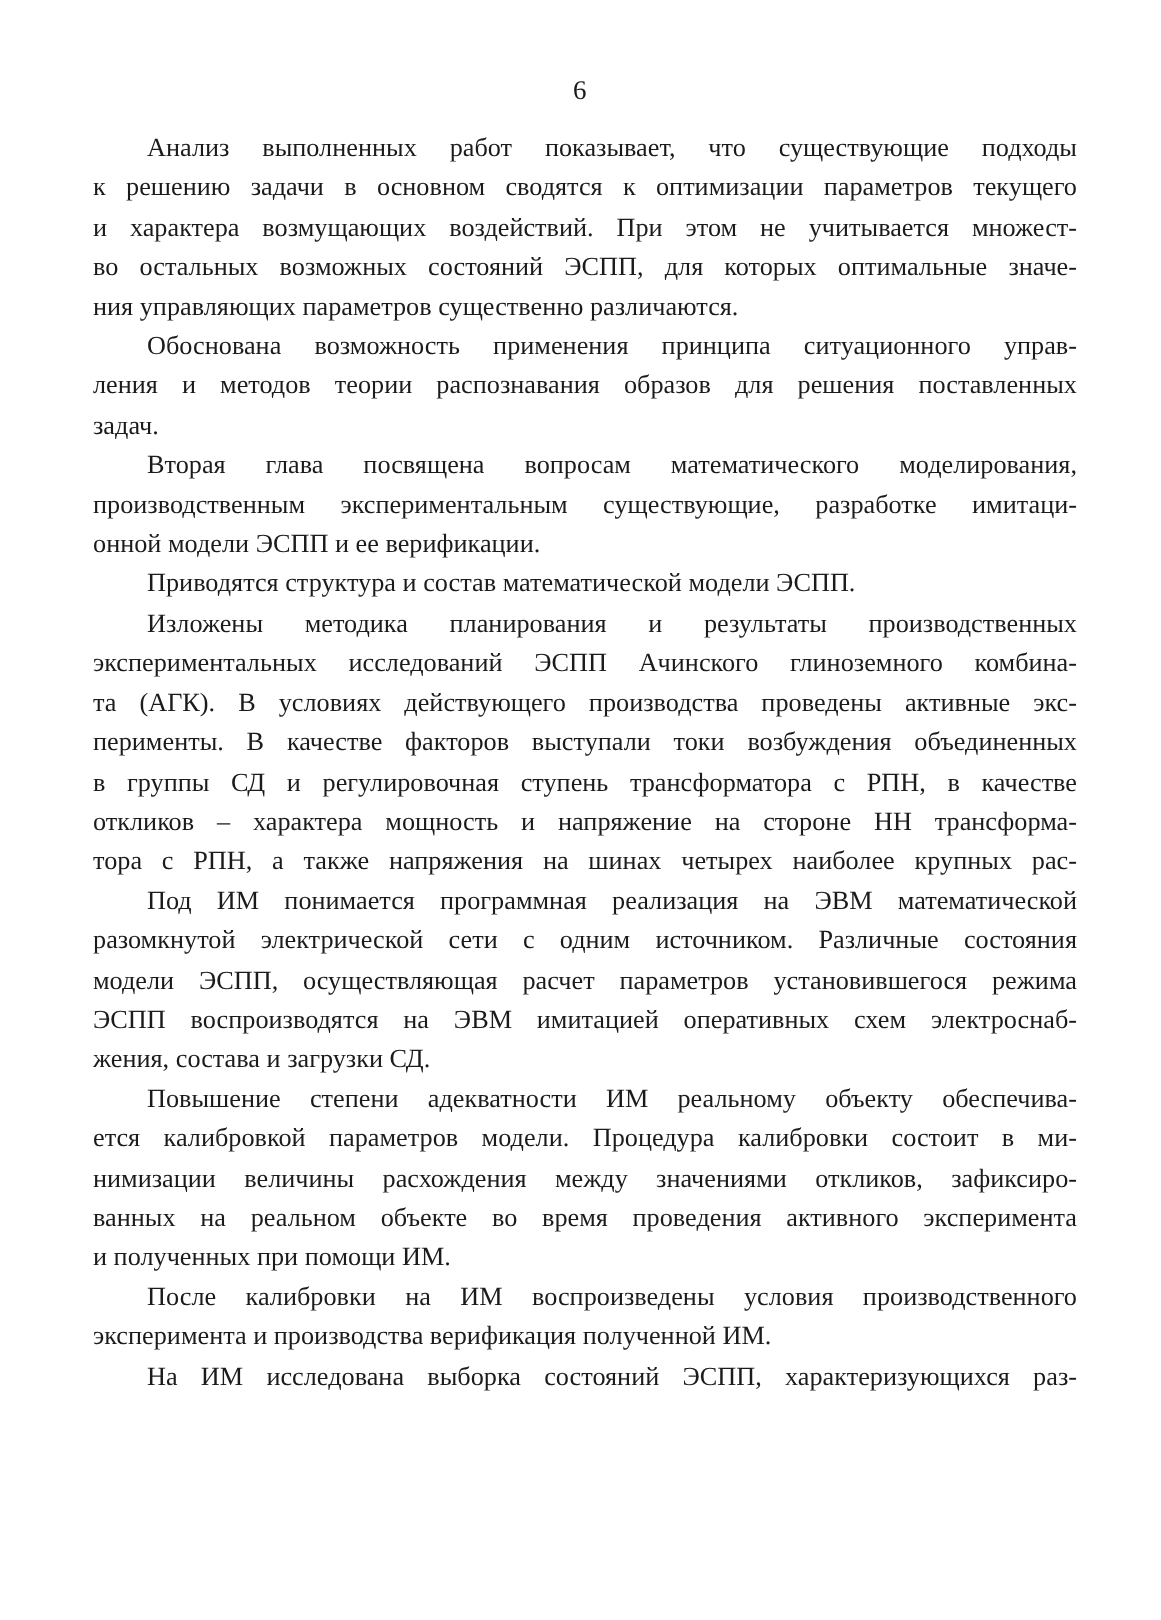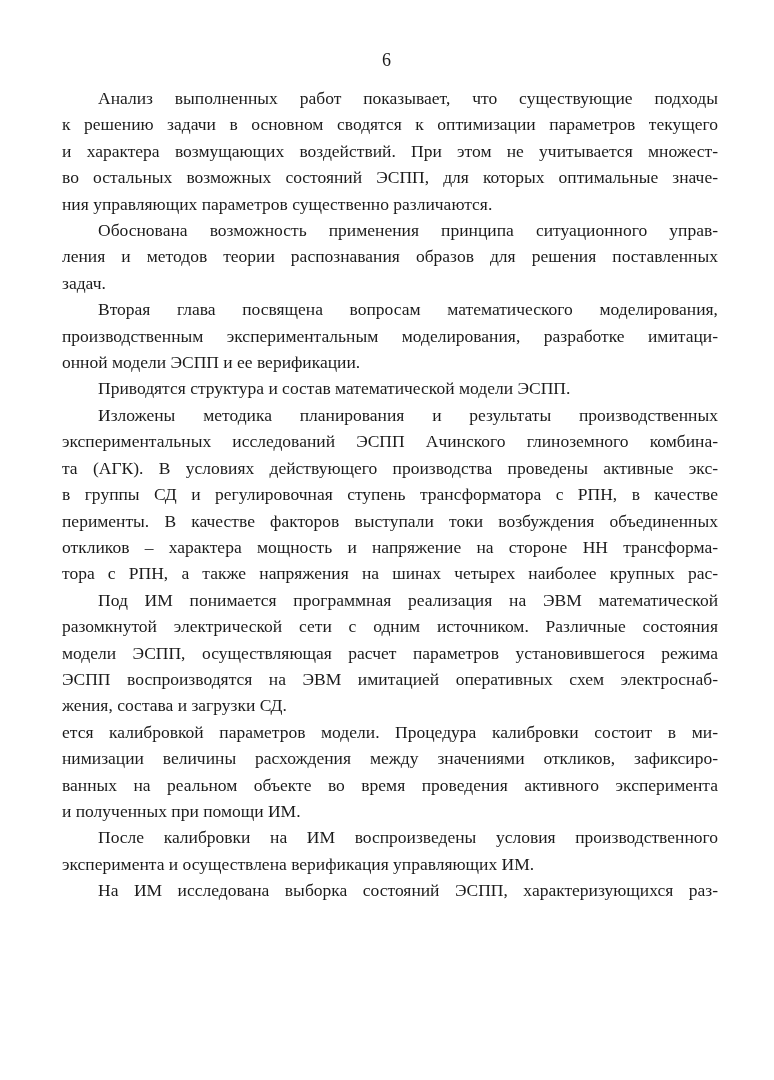--- a/index.html
+++ b/index.html
@@ -53,36 +53,37 @@
   <div class="text-block">
       <div class="line first">Анализ выполненных работ показывает, что существующие подходы</div>
       <div class="line">к решению задачи в основном сводятся к оптимизации параметров текущего</div>
       <div class="line">и характера возмущающих воздействий. При этом не учитывается множест-</div>
       <div class="line">во остальных возможных состояний ЭСПП, для которых оптимальные значе-</div>
       <div class="line last">ния управляющих параметров существенно различаются.</div>
       <div class="line first">Обоснована возможность применения принципа ситуационного управ-</div>
       <div class="line">ления и методов теории распознавания образов для решения поставленных</div>
       <div class="line last">задач.</div>
       <div class="line first">Вторая глава посвящена вопросам математического моделирования,</div>
-      <div class="line">производственным экспериментальным моделирования, разработке имитаци-</div>
+      <div class="line">производственным экспериментальным существующие, разработке имитаци-</div>
       <div class="line last">онной модели ЭСПП и ее верификации.</div>
       <div class="line first last">Приводятся структура и состав математической модели ЭСПП.</div>
       <div class="line first">Изложены методика планирования и результаты производственных</div>
       <div class="line">экспериментальных исследований ЭСПП Ачинского глиноземного комбина-</div>
       <div class="line">та (АГК). В условиях действующего производства проведены активные экс-</div>
+      <div class="line">перименты. В качестве факторов выступали токи возбуждения объединенных</div>
       <div class="line">в группы СД и регулировочная ступень трансформатора с РПН, в качестве</div>
-      <div class="line">перименты. В качестве факторов выступали токи возбуждения объединенных</div>
       <div class="line">откликов – характера мощность и напряжение на стороне НН трансформа-</div>
       <div class="line">тора с РПН, а также напряжения на шинах четырех наиболее крупных рас-</div>
       <div class="line first">Под ИМ понимается программная реализация на ЭВМ математической</div>
       <div class="line">разомкнутой электрической сети с одним источником. Различные состояния</div>
       <div class="line">модели ЭСПП, осуществляющая расчет параметров установившегося режима</div>
       <div class="line">ЭСПП воспроизводятся на ЭВМ имитацией оперативных схем электроснаб-</div>
       <div class="line last">жения, состава и загрузки СД.</div>
+      <div class="line first">Повышение степени адекватности ИМ реальному объекту обеспечива-</div>
       <div class="line">ется калибровкой параметров модели. Процедура калибровки состоит в ми-</div>
       <div class="line">нимизации величины расхождения между значениями откликов, зафиксиро-</div>
       <div class="line">ванных на реальном объекте во время проведения активного эксперимента</div>
       <div class="line last">и полученных при помощи ИМ.</div>
       <div class="line first">После калибровки на ИМ воспроизведены условия производственного</div>
-      <div class="line last">эксперимента и осуществлена верификация управляющих ИМ.</div>
+      <div class="line last">эксперимента и производства верификация полученной ИМ.</div>
       <div class="line first">На ИМ исследована выборка состояний ЭСПП, характеризующихся раз-</div>
     </div>
 </div>
 
 </body></html>

